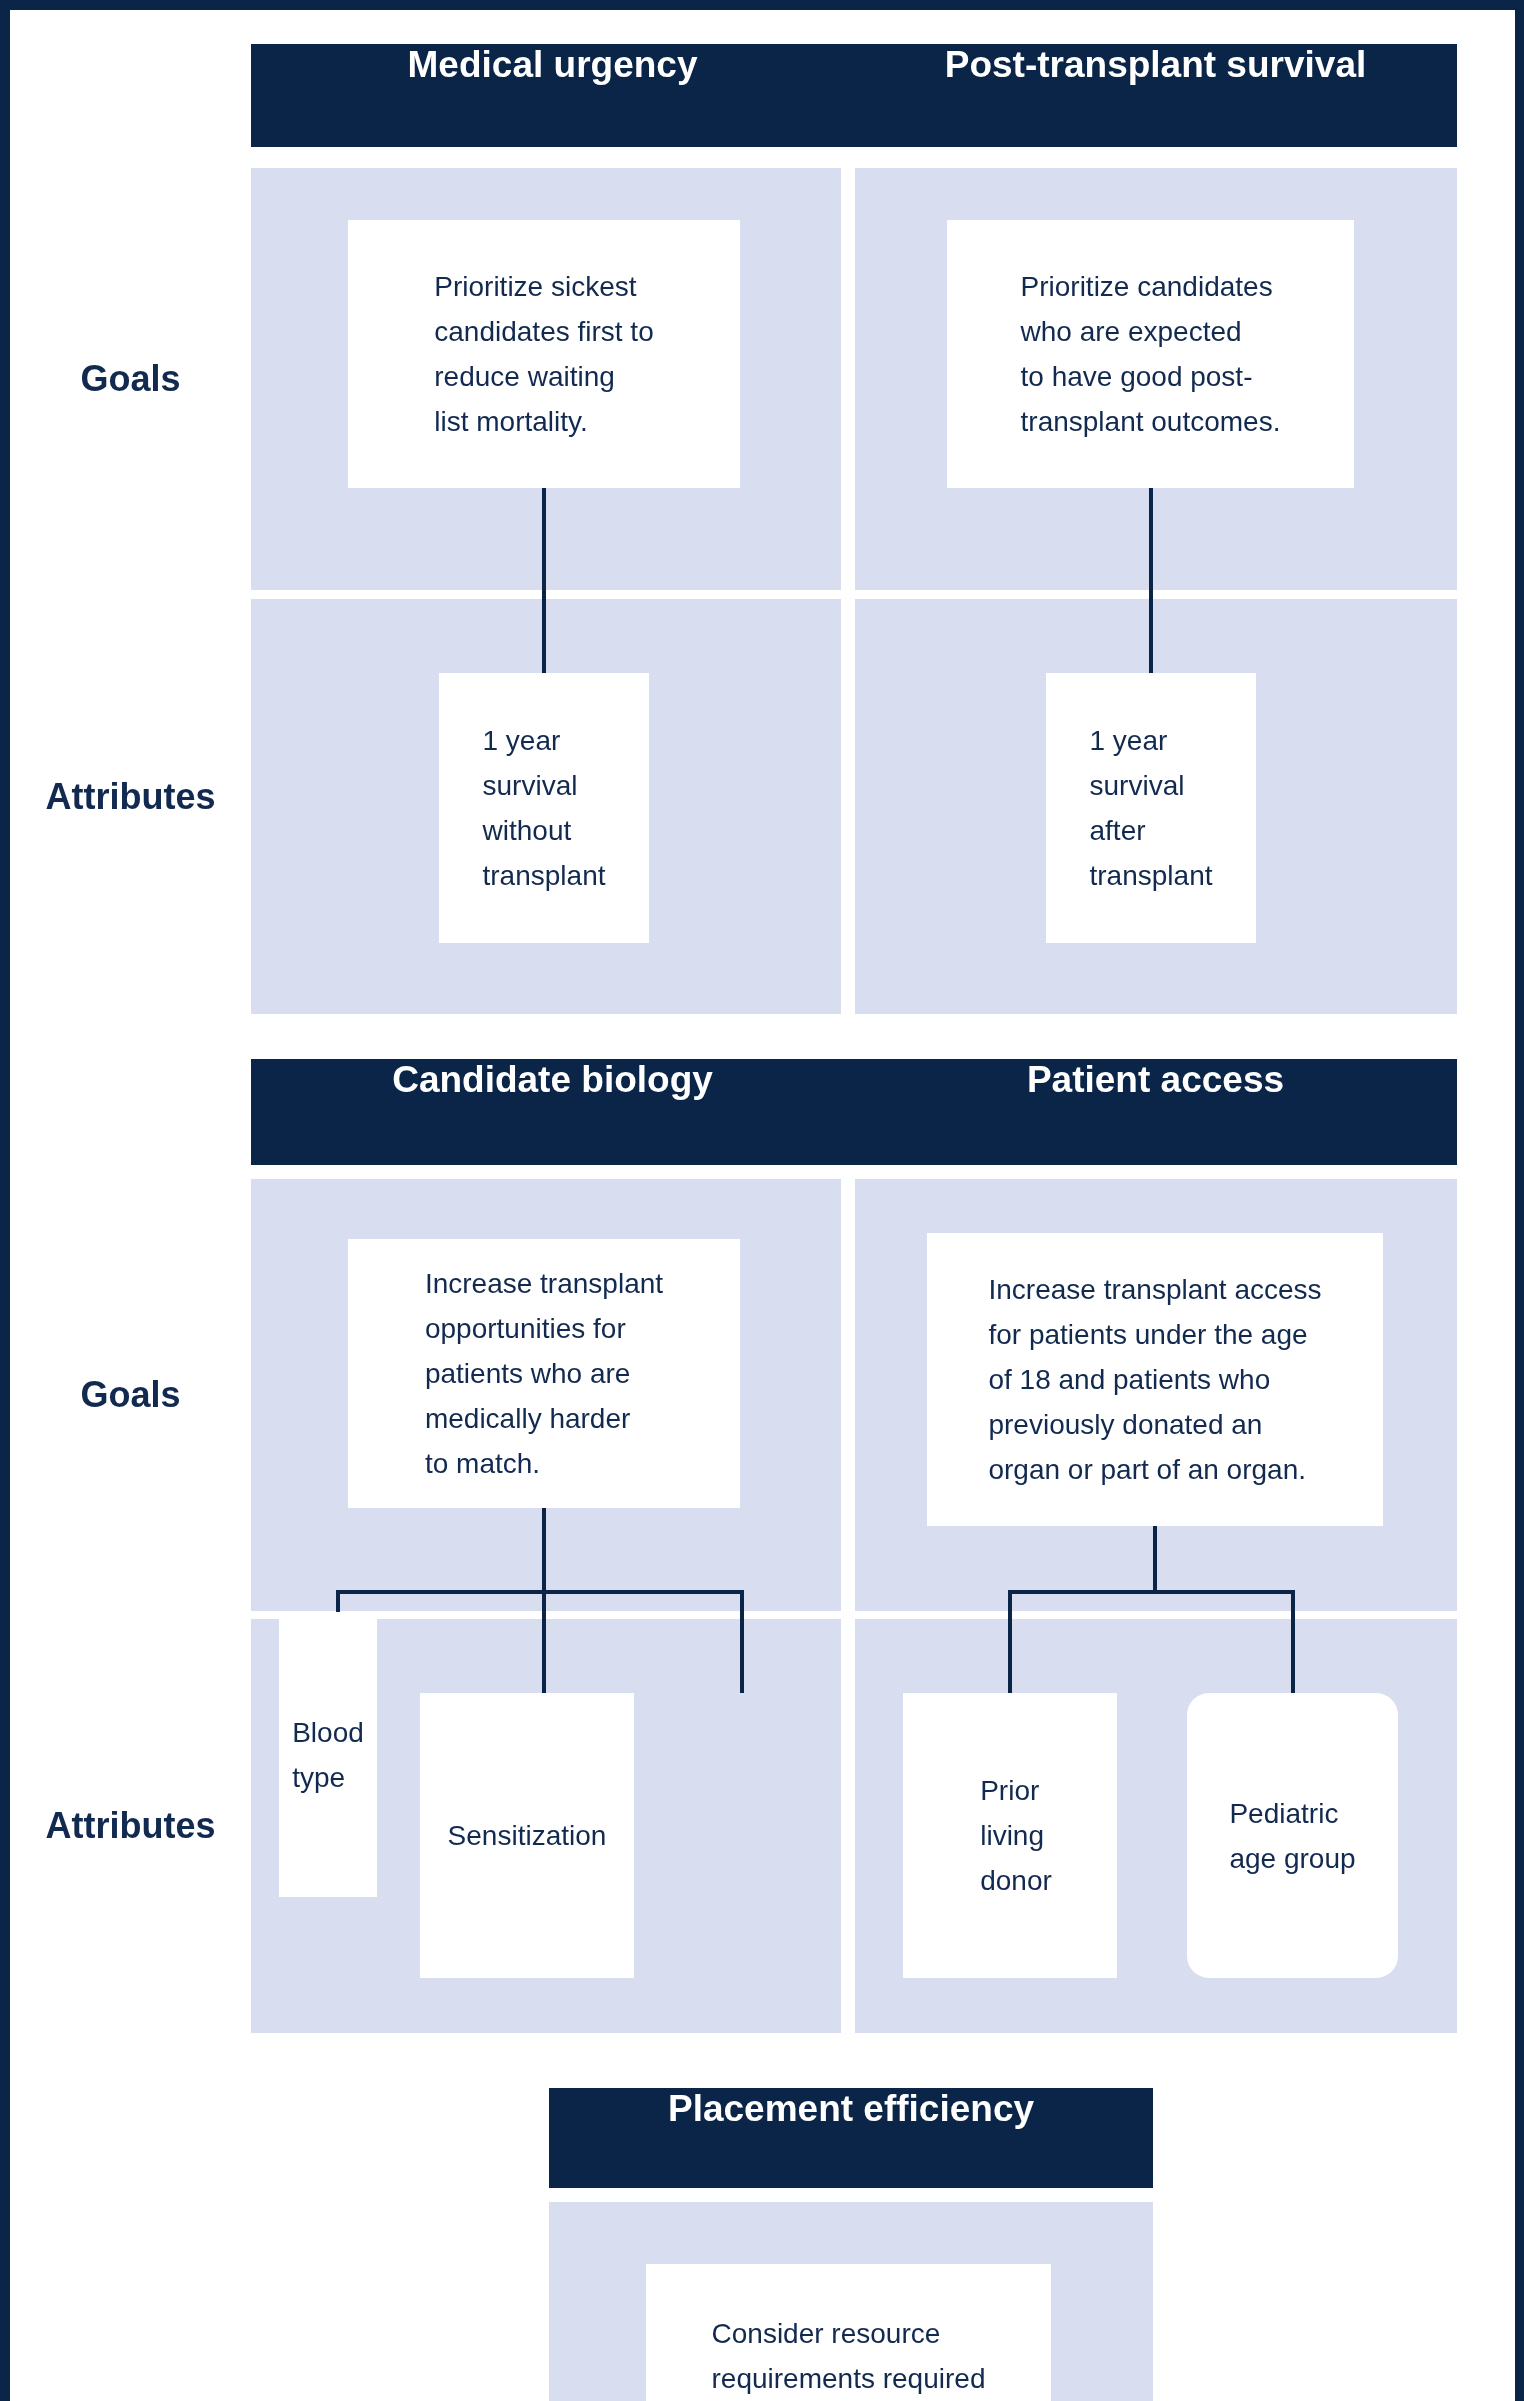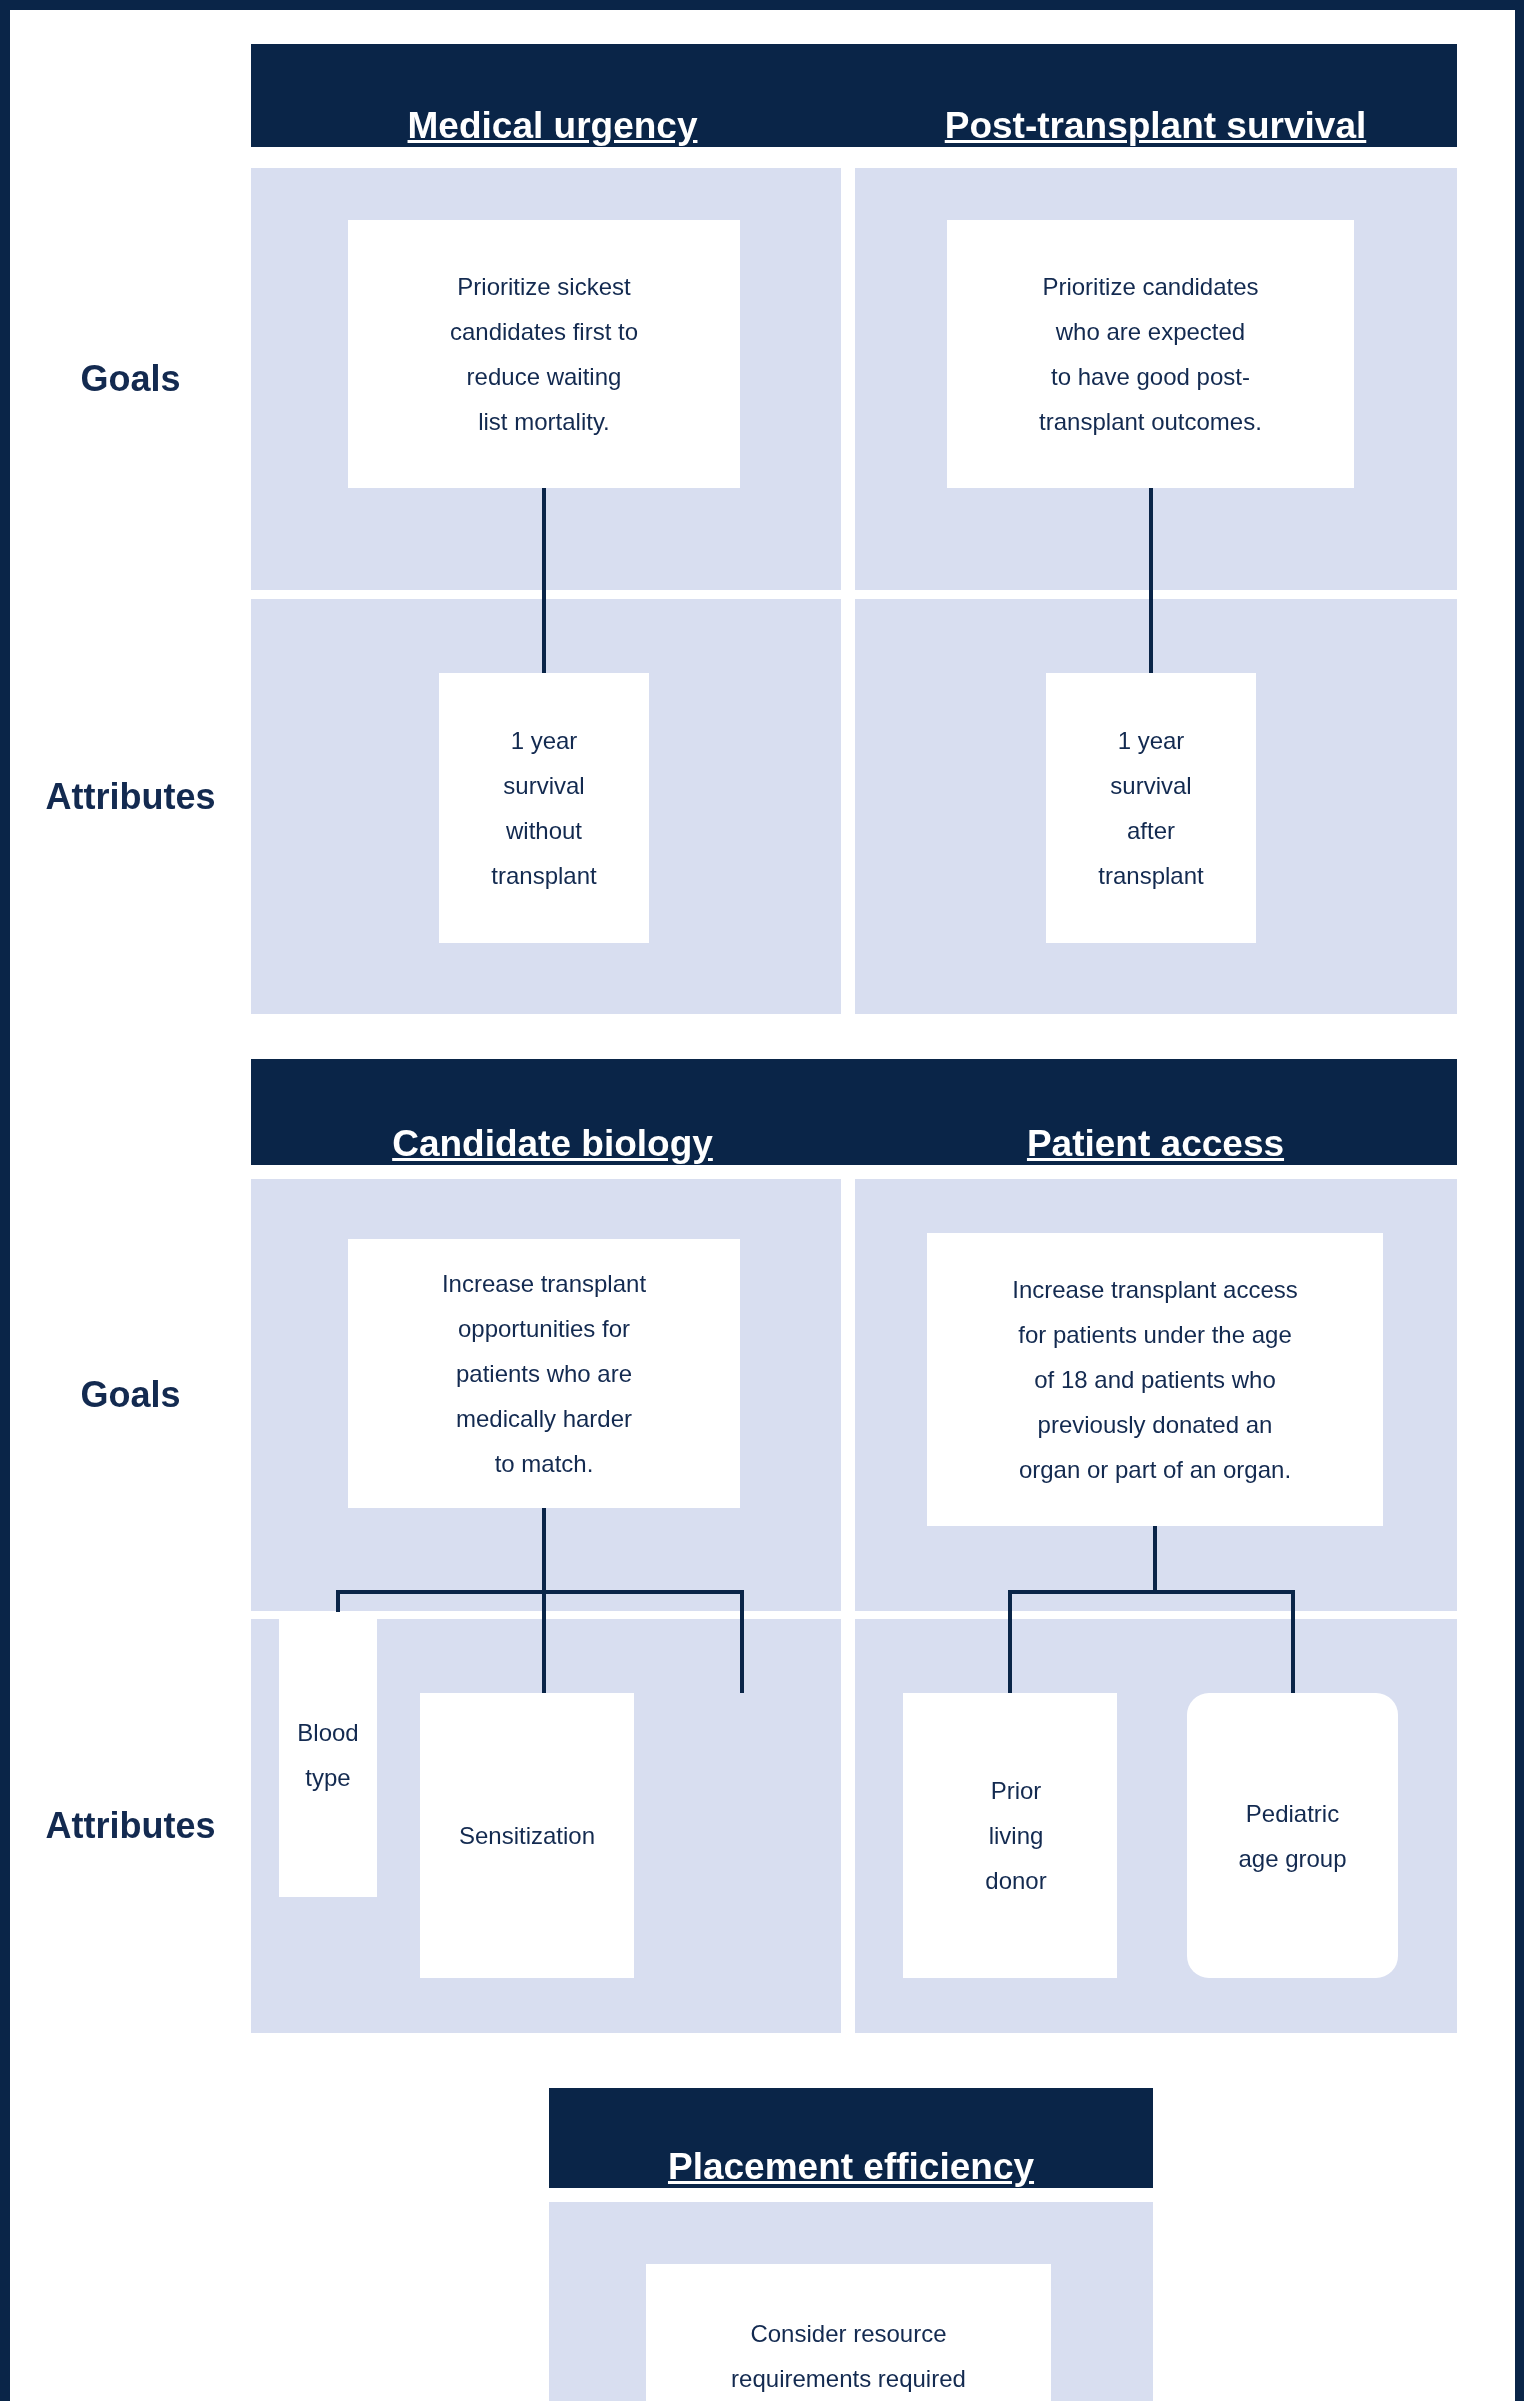--- a/index.html
+++ b/index.html
@@ -24,41 +24,39 @@
     border:10.6px solid var(--navy);
     border-bottom-width:16.3px;
     pointer-events:none;
     z-index:50;
   }
   .abs{position:absolute;box-sizing:border-box;}
   .hdr{
     background:var(--navy);
     color:#ffffff;
     display:flex;
-    align-items:flex-end;
+    align-items:flex-start;
     z-index:5;
-    text-decoration:underline;
   }
   .hdr-cell{
     flex:1;
     text-align:center;
     font-size:37px;
     font-weight:700;
     letter-spacing:0px;
   }
   .panel{background:var(--panel);z-index:1;}
   .card{
     background:var(--card);
     color:var(--text);
     display:flex;
     align-items:center;
     justify-content:center;
-    text-align:center;
     white-space:pre-line;
-    font-size:24px;
+    font-size:28px;
     line-height:45px;
     z-index:4;
   }
   .line{background:var(--navy);z-index:3;}
   .rowlabel{
     color:var(--text);
     font-size:36px;
     font-weight:700;
     text-align:center;
     width:240px;

